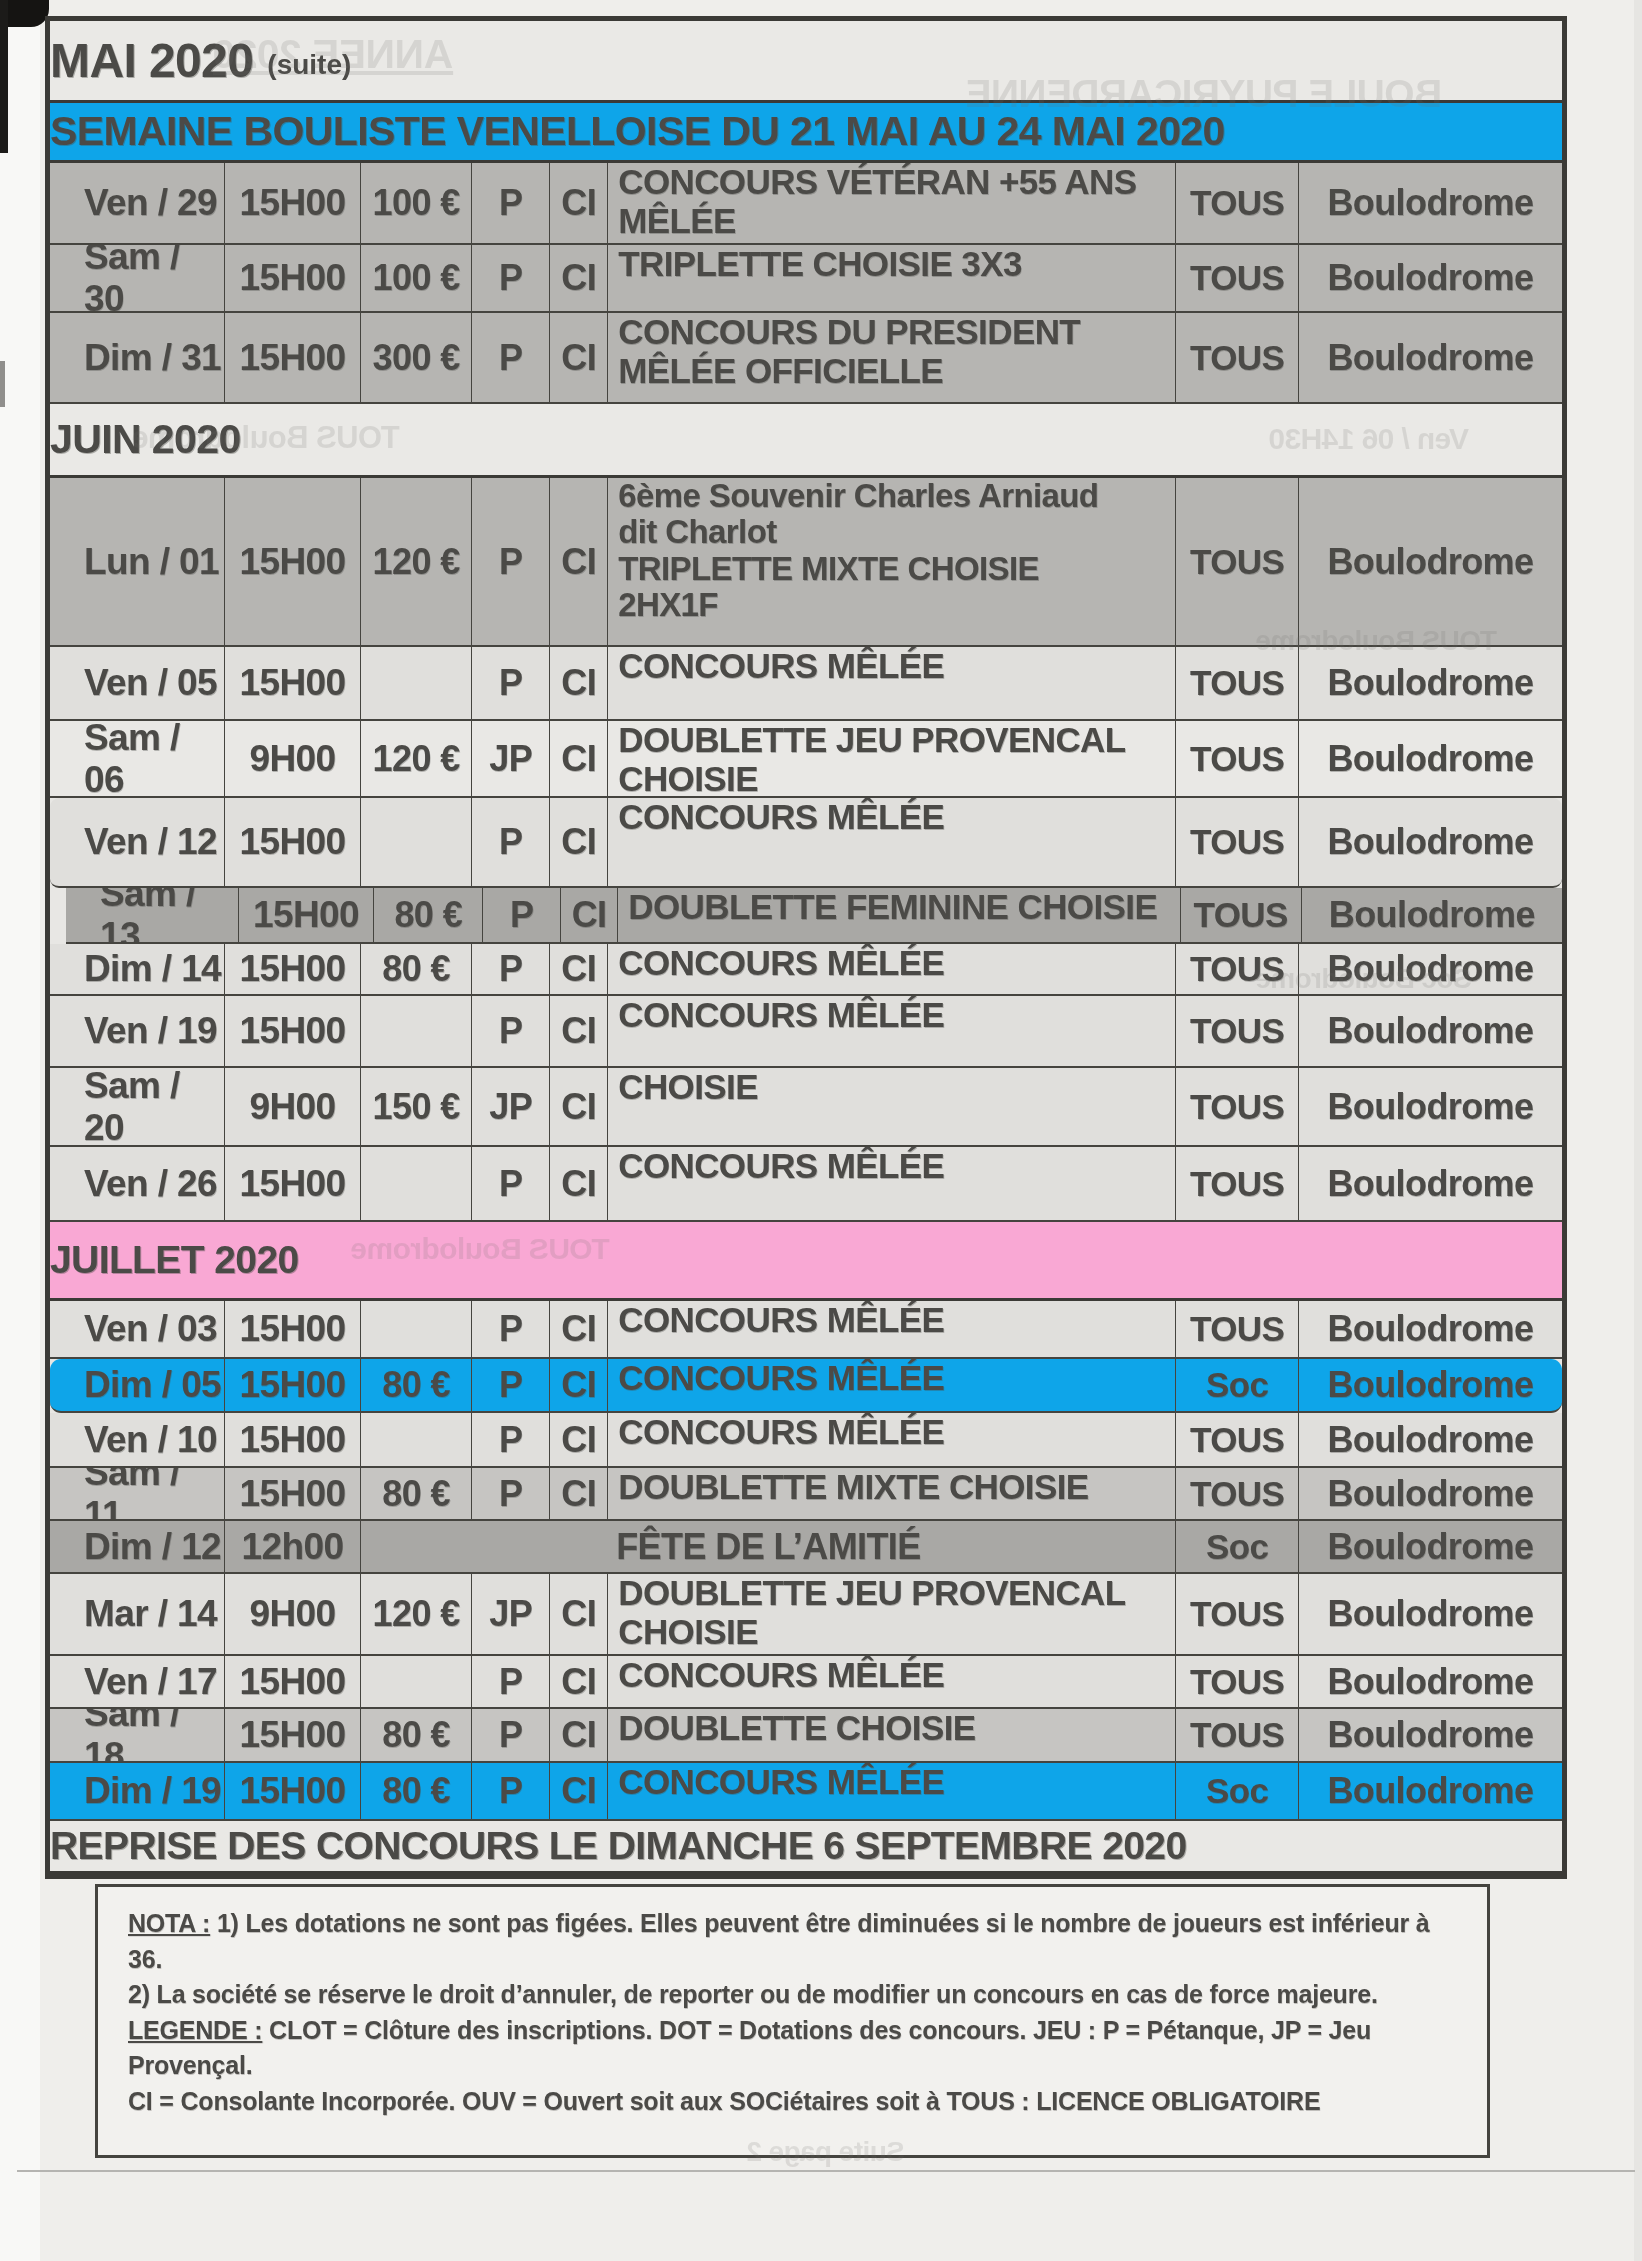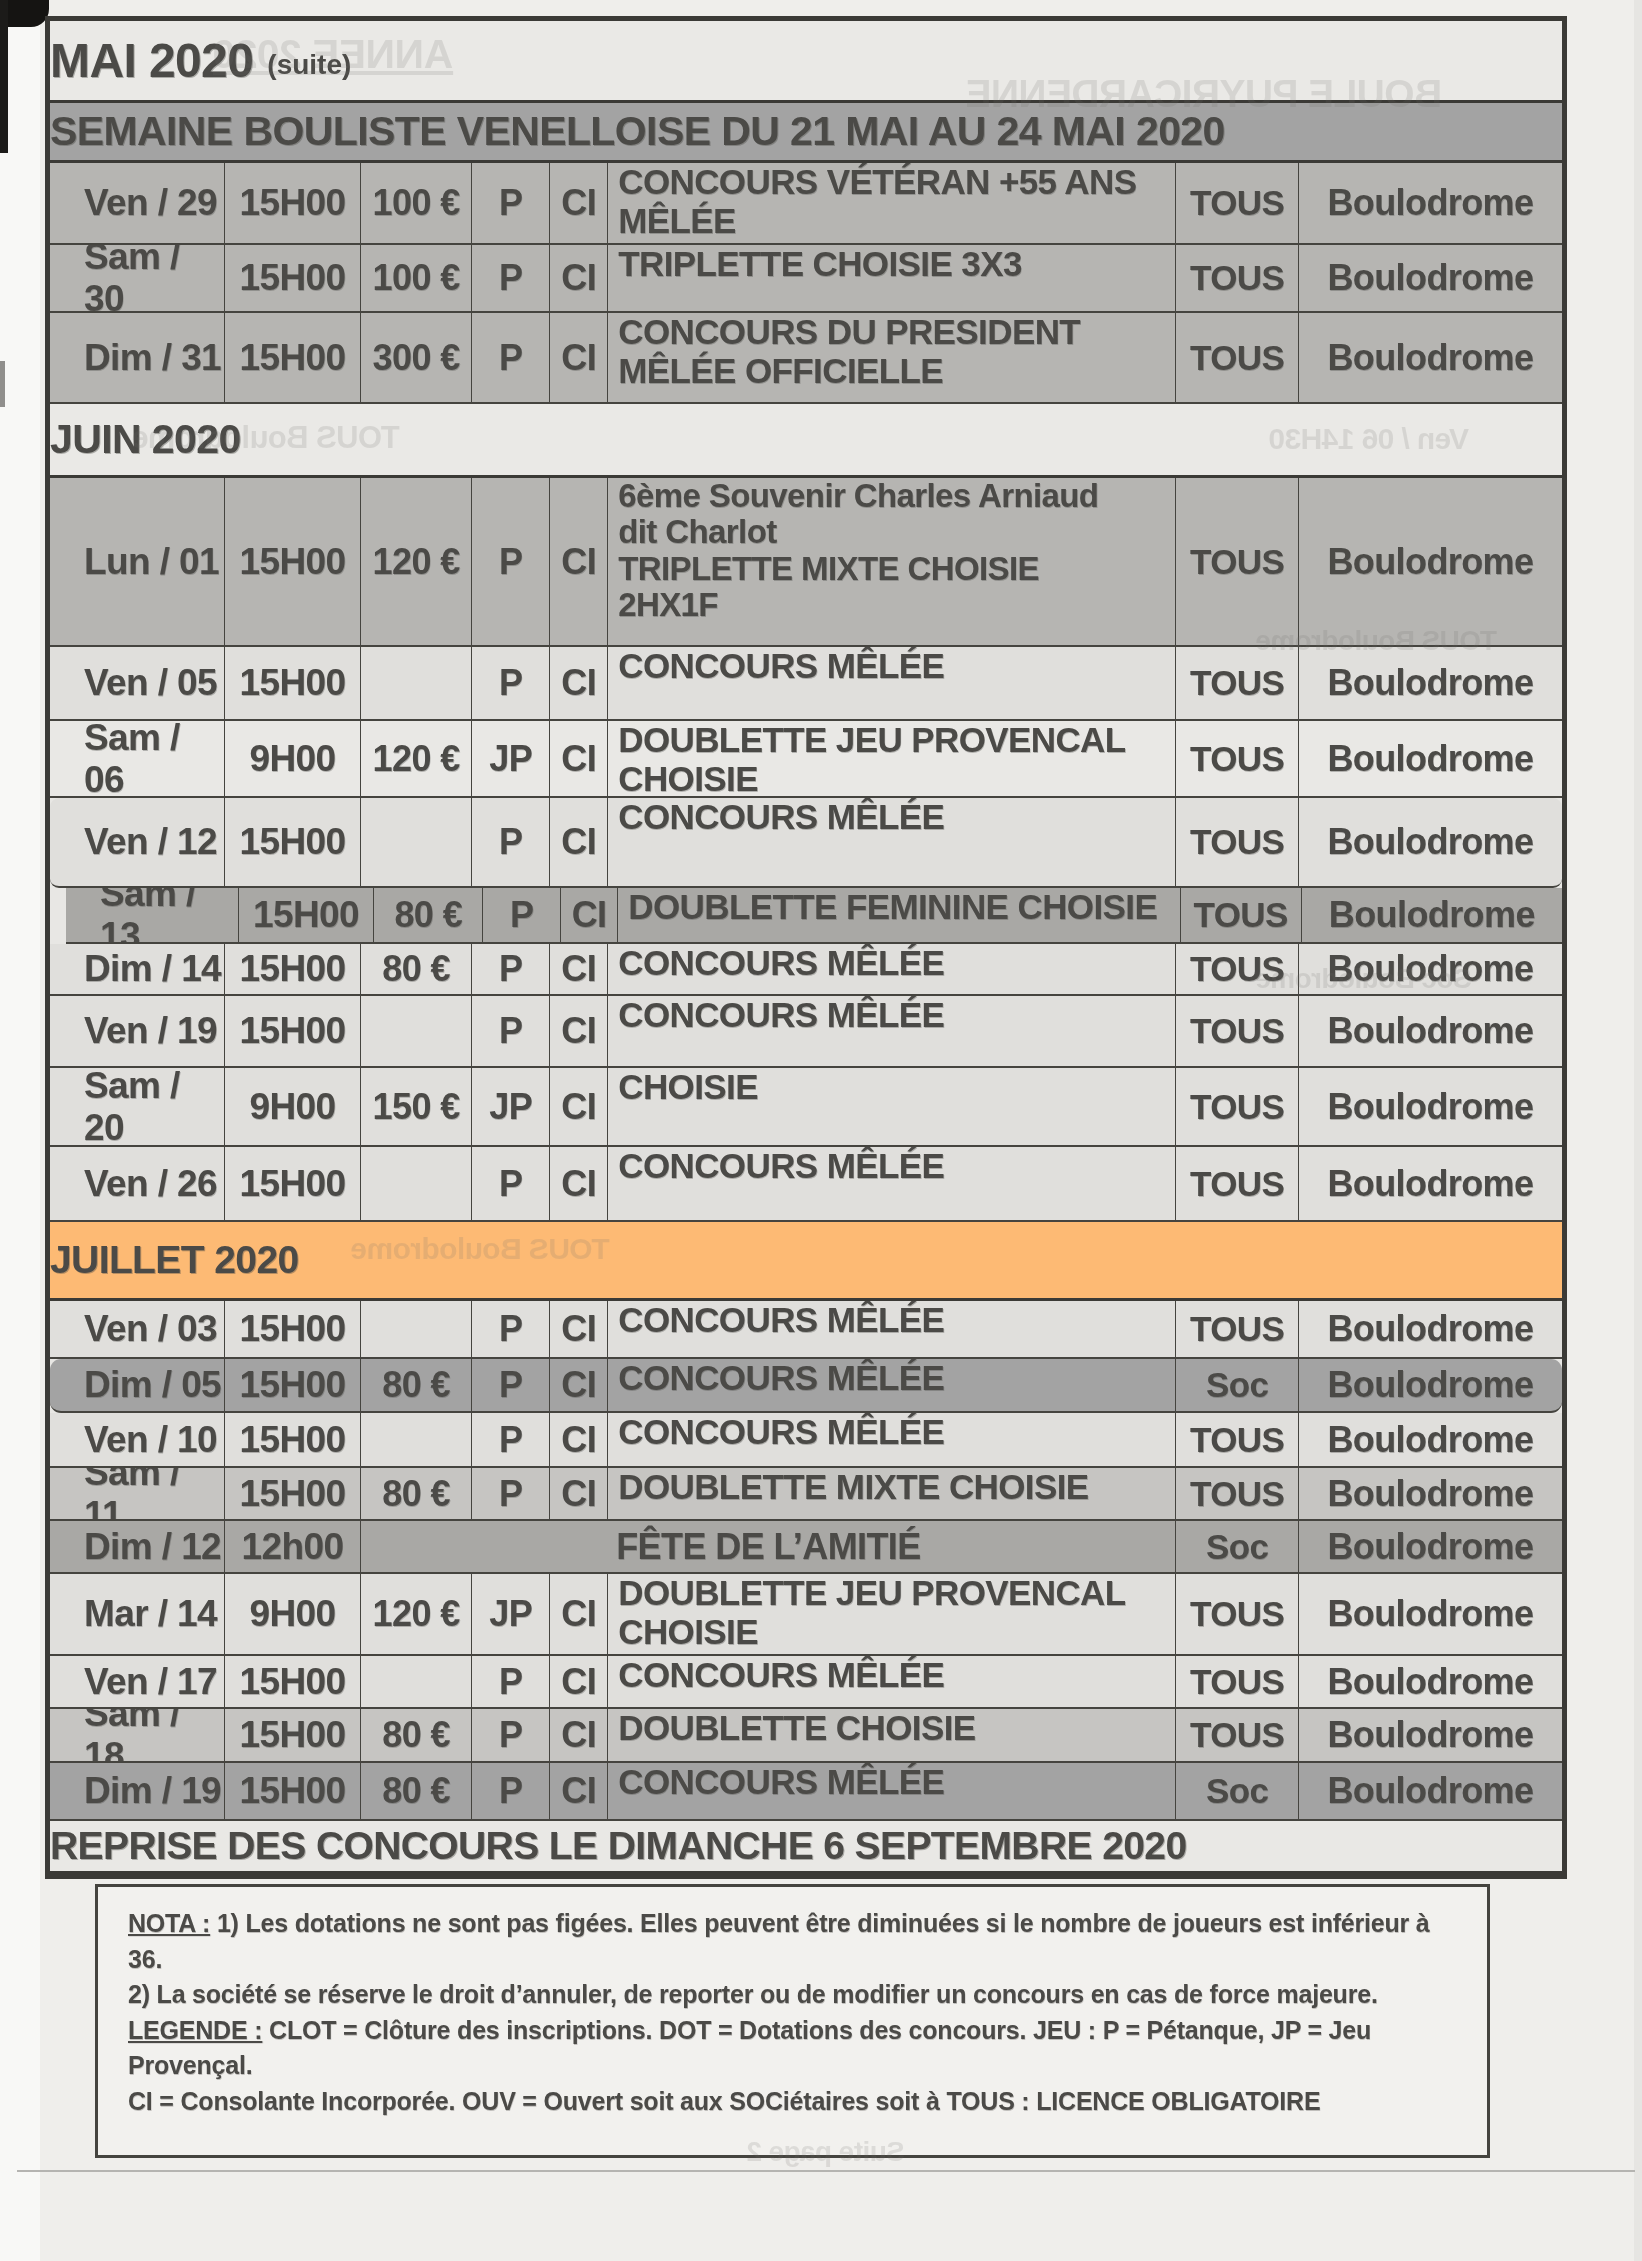--- a/index.html
+++ b/index.html
@@ -27,23 +27,23 @@
     border-bottom:2.6px solid #45443f;box-sizing:border-box;position:relative;
   }
   .trow:last-child{border-bottom:none}
   .trow.flexrow{display:flex;align-items:center;border-bottom:3.9px solid #3b3a36}
 
   .sh-dark{background:#b6b5b2}
   .sh-darker{background:#a9a8a5}
   .sh-mid{background:#c6c5c2}
   .sh-light{background:#e0dfdc}
   .sh-lighter{background:#e9e8e5}
-  .sh-white{background:#a3a3a3}
+  .sh-white{background:#0ea5e9}
   .sh-band{background:#eae9e6}
-  .sh-midband{background:#fdba74}
+  .sh-midband{background:#f9a8d4}
 
   .cell{
     display:flex;align-items:center;box-sizing:border-box;height:100%;
     border-right:1.9px solid #45443f;font-weight:bold;overflow:hidden;
     letter-spacing:-0.6px;text-shadow:0.6px 0.6px 0 rgba(75,74,71,.35);
   }
   .cell:last-child{border-right:none}
   .c-day{padding-left:34px;font-size:37px}
   .c-time{justify-content:center;font-size:37px}
   .c-price{justify-content:center;font-size:36px}

